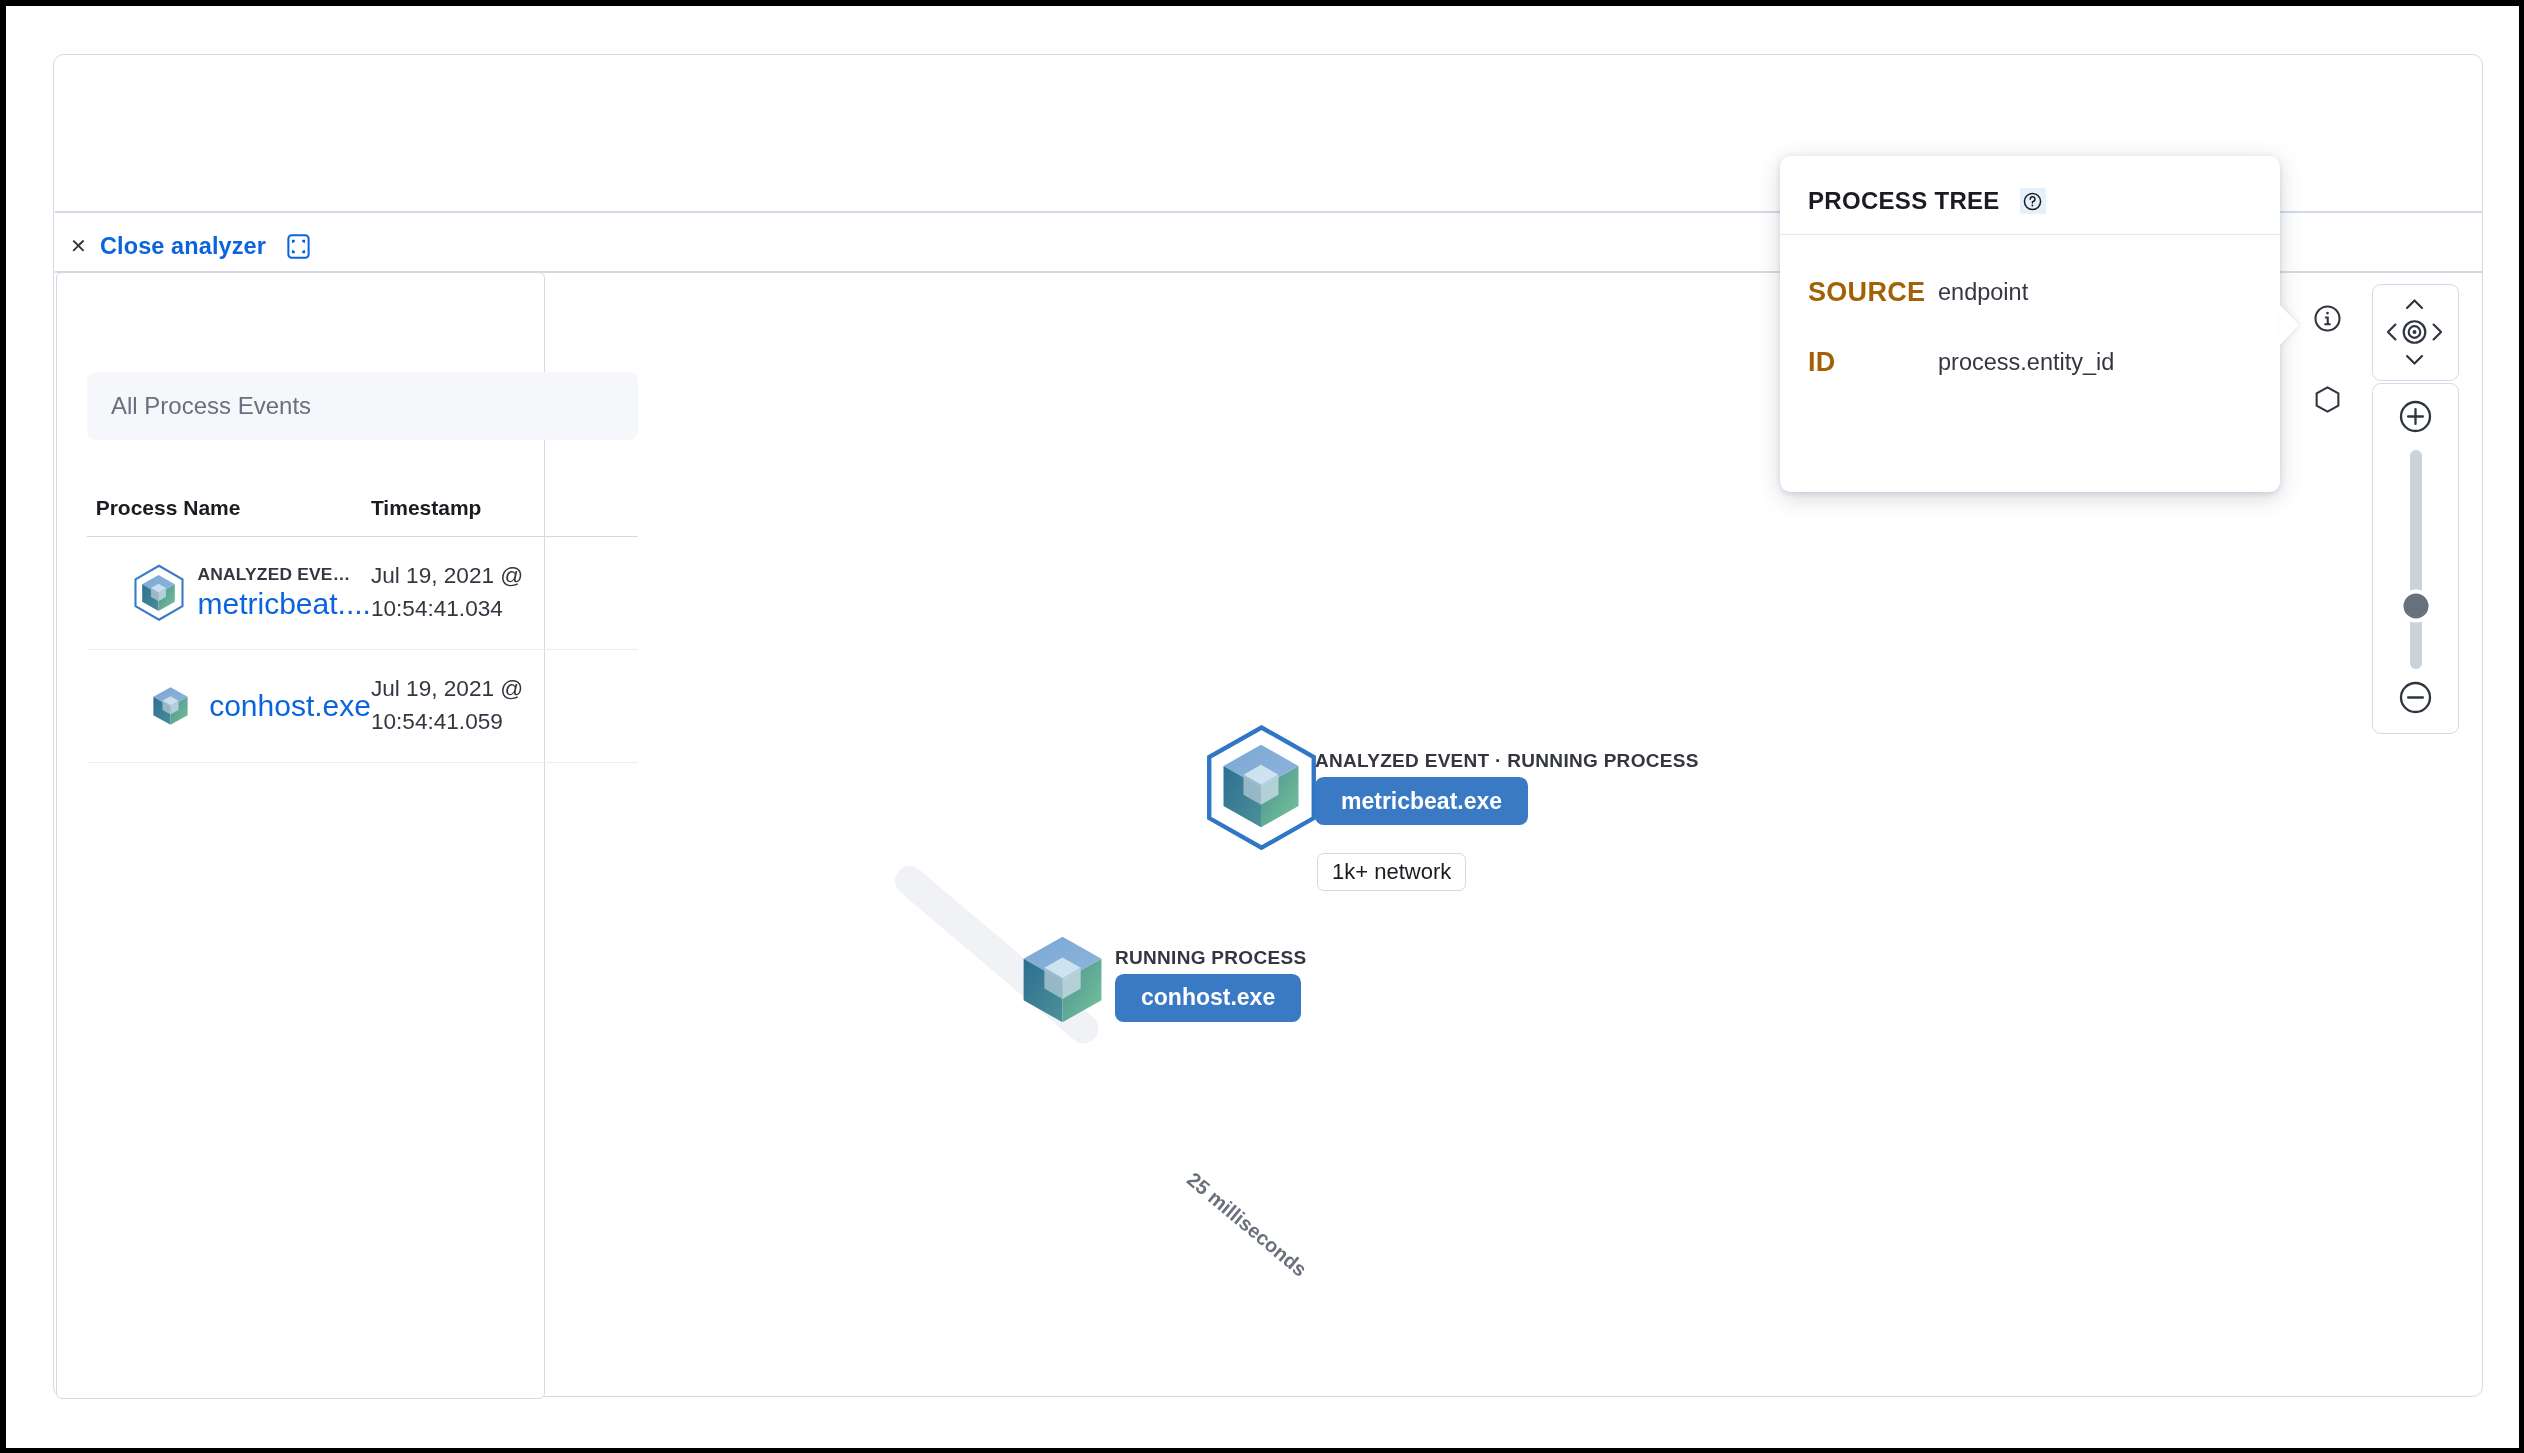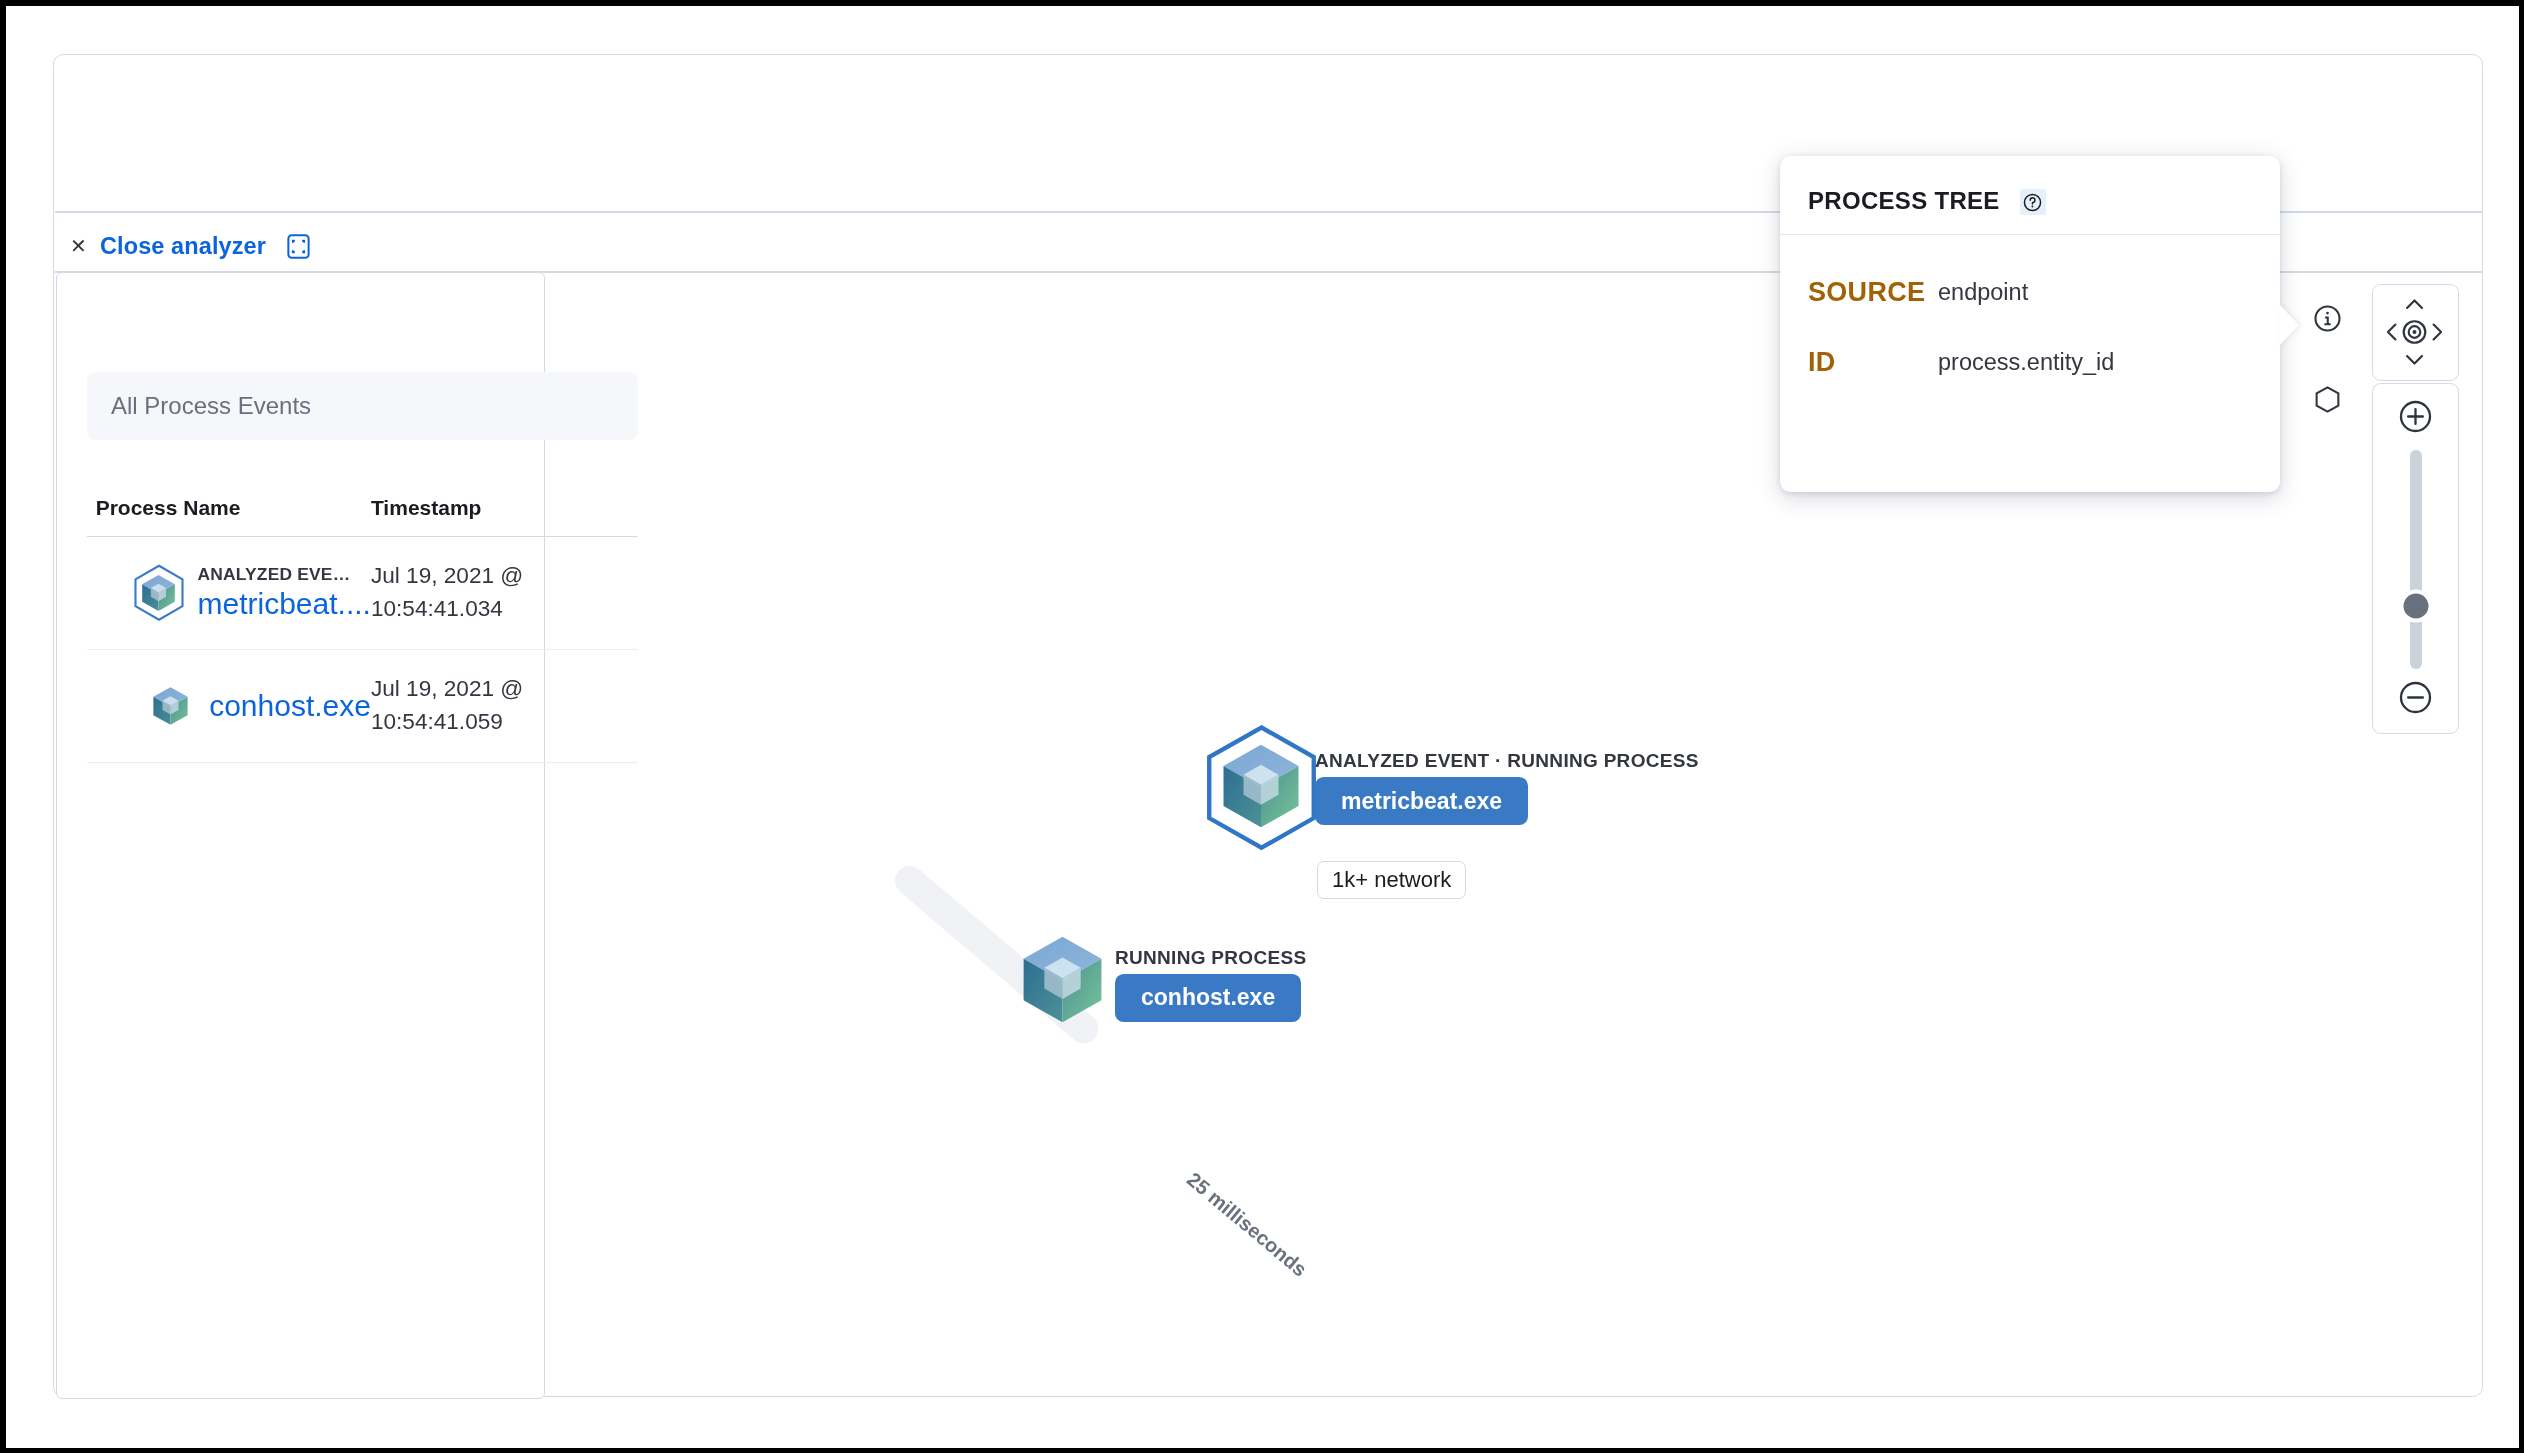--- a/index.html
+++ b/index.html
@@ -187,21 +187,21 @@
   #popover {
     position: absolute;
     left: 1774px; top: 150px;
     width: 500px; height: 336px;
     background: #ffffff;
     border-radius: 10.4px;
     box-shadow: 0 5.2px 22.6px rgba(65,78,101,.22), 0 1.7px 5.2px rgba(65,78,101,.14);
     z-index: 40;
   }
   #popover .pop-header {
-    display: flex; align-items: flex-end; gap: 20px;
+    display: flex; align-items: center; gap: 20px;
     padding: 31px 28px 19px 28px;
     border-bottom: 1.7px solid #e3e8f1;
   }
   #popover .pop-title {
     font-size: 24px; font-weight: 700; color: #1a1c21; letter-spacing: 0.3px;
   }
   .help-icon {
     width: 26px; height: 26px;
     background: #e6f0fb;
     border-radius: 2.6px;
@@ -422,21 +422,21 @@
           <path d="M62 19 32 36v32l30-17z" fill="url(#gRightL)"></path>
           <path d="M32 18 46 26 32 34 18 26z" fill="#d2e6f0" opacity=".93"></path>
           <path d="M18 26 32 34v16l-14-8z" fill="#9dbcca" opacity=".93"></path>
           <path d="M46 26 32 34v16l14-8z" fill="#bad4dd" opacity=".93"></path>
         </svg>
       </span>
       <div class="node-label-stack" style="left:111px; top:26px;">
         <span class="node-kicker">ANALYZED EVENT · RUNNING PROCESS</span>
         <span class="node-pill">metricbeat.exe</span>
       </div>
-      <span class="net-badge" style="left:113px; top:137px;">1k+ network</span>
+      <span class="net-badge" style="left:113px; top:129px;">1k+ network</span>
     </div>
 
     <div class="node" style="left:346px; top:659px;">
       <span style="position:relative;display:block;width:83px;height:97px;">
         <svg style="width:83px;height:97px;" viewBox="0 0 64 70">
           <path d="M32 2 62 19 32 36 2 19z" fill="url(#gTopL)"></path>
           <path d="M2 19 32 36v32L2 51z" fill="url(#gLeftL)"></path>
           <path d="M62 19 32 36v32l30-17z" fill="url(#gRightL)"></path>
           <path d="M32 18 46 26 32 34 18 26z" fill="#d2e6f0" opacity=".93"></path>
           <path d="M18 26 32 34v16l-14-8z" fill="#9dbcca" opacity=".93"></path>

